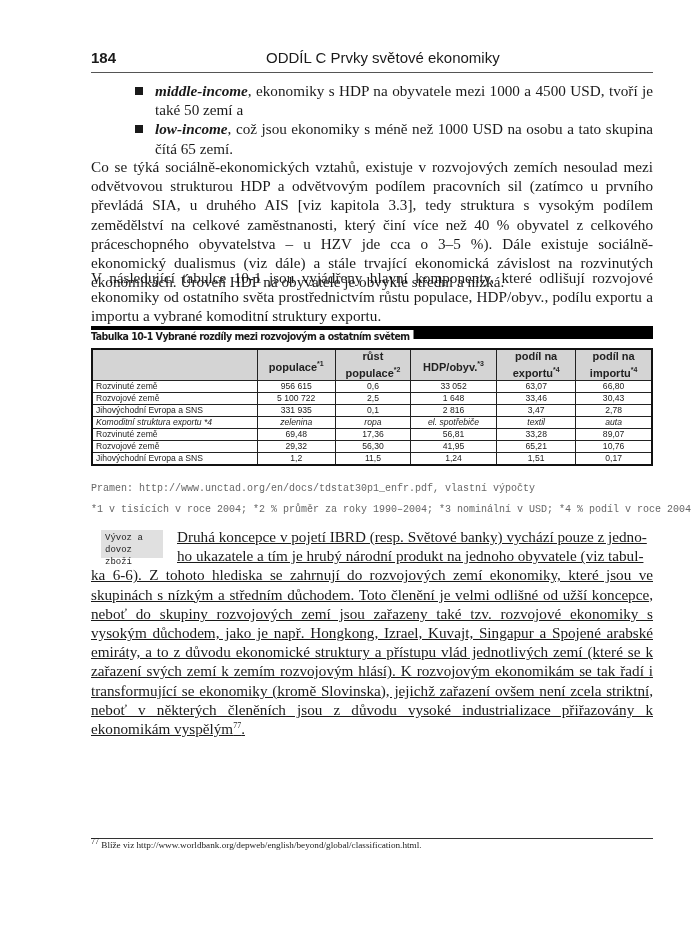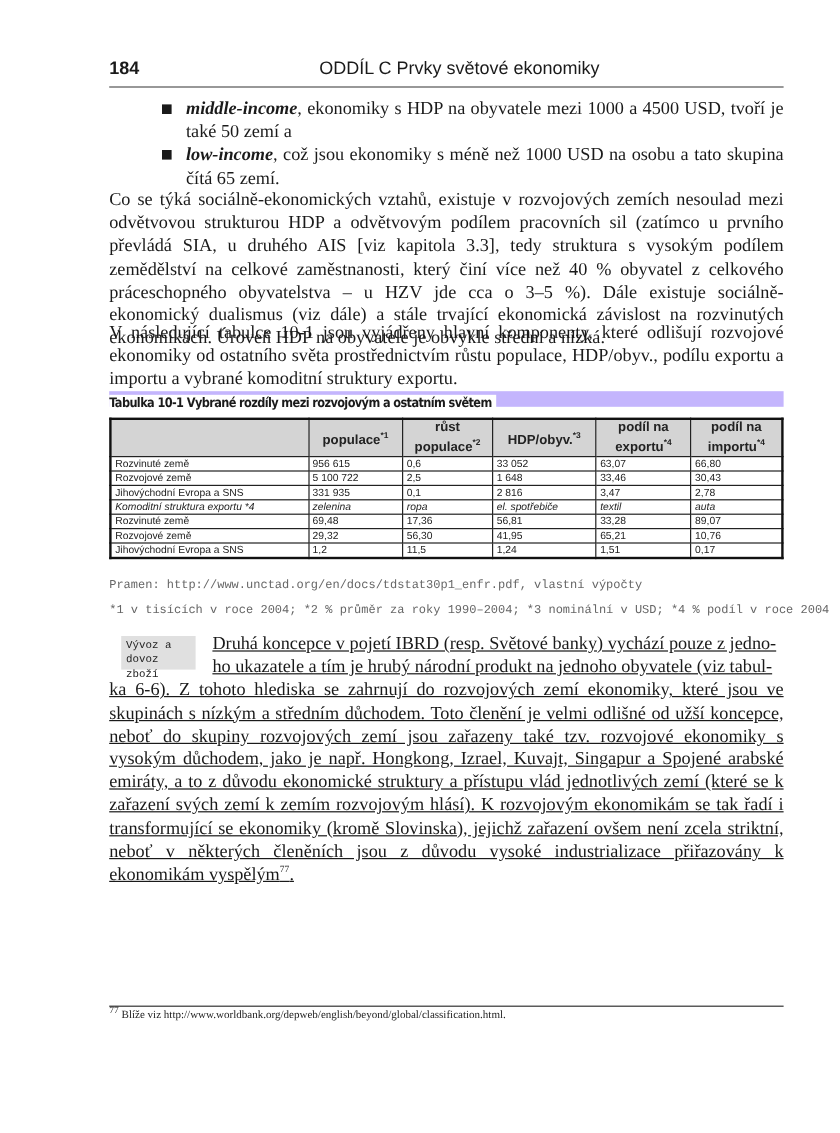--- a/index.html
+++ b/index.html
@@ -14,28 +14,28 @@
 
   .bullets { position: absolute; left: 115px; top: 81px; width: 522px; margin: 0; padding: 0; list-style: none; }
   .bullets li { position: relative; padding-left: 24px; margin: 0; }
   .bullet-mark { position: absolute; left: 4px; top: 6px; width: 8px; height: 8px; background: #1a1a1a; }
   .term { font-weight: bold; font-style: italic; }
 
   .para { position: absolute; left: 75px; width: 562px; margin: 0; }
   .p1 { top: 157px; }
   .p2 { top: 268px; }
 
-  .table-caption { position: absolute; left: 75px; top: 326px; width: 562px; height: 13px; background: #c4b5fd; }
+  .table-caption { position: absolute; left: 75px; top: 326px; width: 562px; height: 13px; background: #000000; }
   .table-caption span { font-family: "DejaVu Sans", sans-serif; font-weight: bold; font-size: 11px; letter-spacing: -0.6px; background: #fff; padding-right: 4px; display: inline-block; transform: scaleX(0.86); transform-origin: left; line-height: 13px; white-space: nowrap; }
 
   table.data { position: absolute; left: 75px; top: 348px; width: 562px; border-collapse: collapse; border: 2px solid #111; font-family: "Liberation Sans", sans-serif; font-size: 8.6px; }
   table.data td, table.data th { border: 1px solid #222; padding: 0 3px; height: 11px; line-height: 11px; }
   table.data th { background: #d4d4d4; font-weight: bold; font-size: 11px; line-height: 13px; height: 28px; text-align: center; color: #222; }
   table.data th sup { font-size: 7px; }
-  table.data td { text-align: left; color: #222; }
+  table.data td { text-align: center; color: #222; }
   table.data td.rowlabel { text-align: left; }
   table.data tr.italic td { font-style: italic; }
   .c0 { width: 174px; } .c1 { width: 74px; } .c2 { width: 70px; } .c3 { width: 82px; } .c4 { width: 76px; } .c5 { width: 72px; }
 
   .source { position: absolute; left: 75px; top: 478px; font-family: Liberation Mono, monospace; font-size: 10px; color: #666; line-height: 21px; }
 
   .marginal { position: absolute; left: 85px; top: 530px; width: 62px; height: 28px; background: #e0e0e0; font-family: Liberation Mono, monospace; font-size: 9px; line-height: 12px; padding: 2px 4px; box-sizing: border-box; color: #222; }
 
   .p3 { top: 527px; text-decoration: underline; }
   .p3 .indent1, .p3 .indent2 { display: block; margin-left: 86px; }

